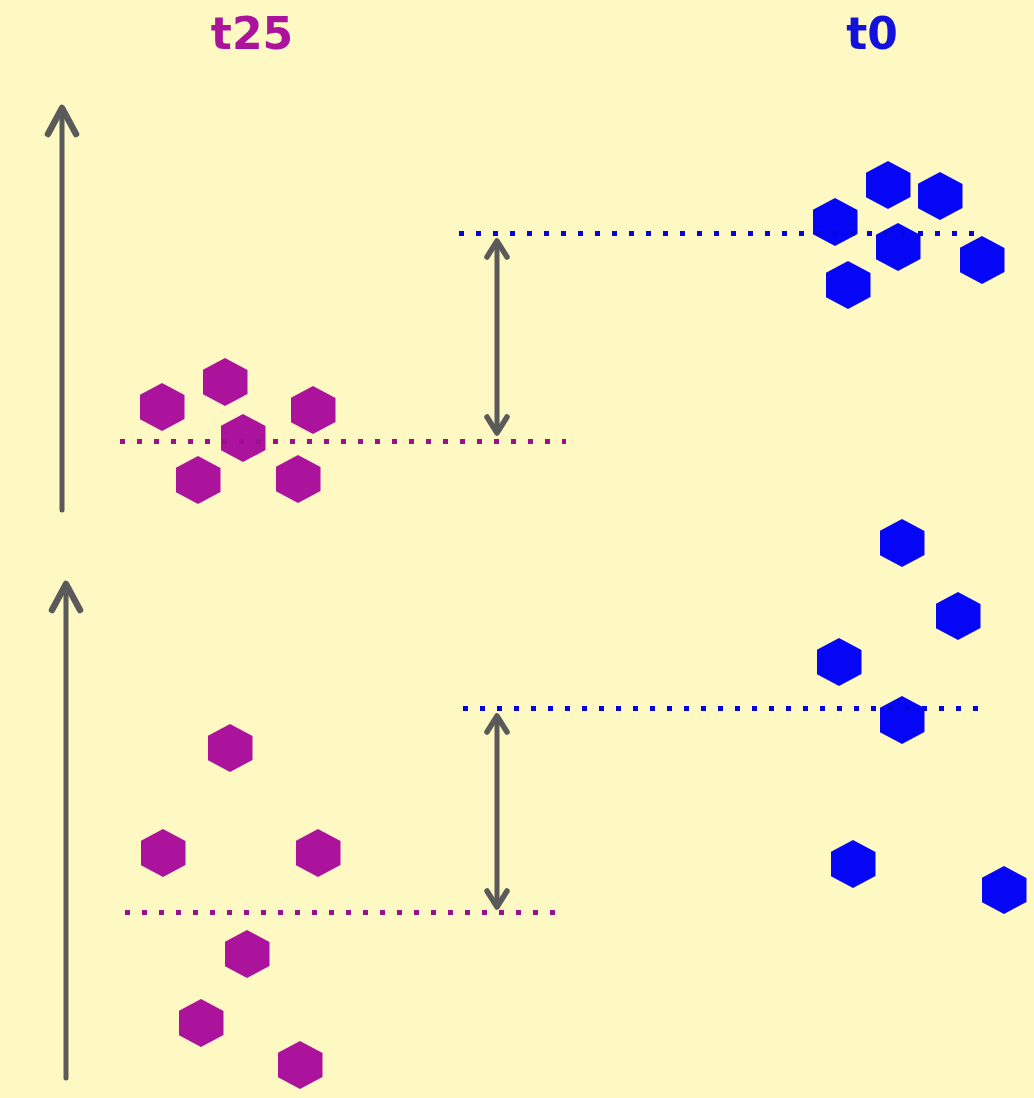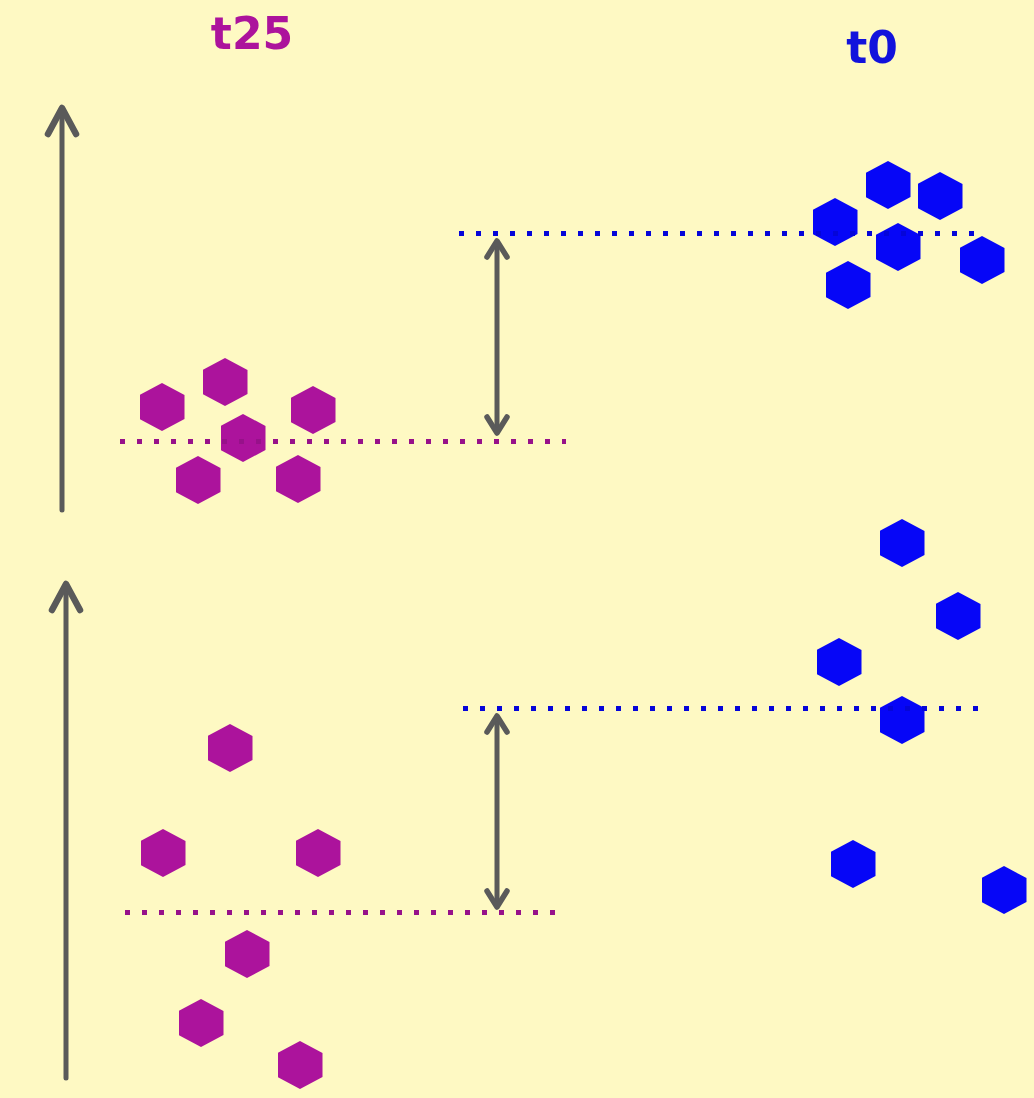--- a/index.html
+++ b/index.html
@@ -42,21 +42,21 @@
       <line x1="497" y1="246" x2="497" y2="428" stroke="#5A5A5A" stroke-width="5" stroke-linecap="round"></line>
       <polyline points="487,257 497,241 507,257" fill="none" stroke="#5A5A5A" stroke-width="5.5" stroke-linecap="round" stroke-linejoin="round"></polyline>
       <polyline points="487,417 497,433 507,417" fill="none" stroke="#5A5A5A" stroke-width="5.5" stroke-linecap="round" stroke-linejoin="round"></polyline>
       <line x1="66" y1="1078" x2="66" y2="591" stroke="#5A5A5A" stroke-width="5" stroke-linecap="round"></line>
       <polyline points="52,610 66,584 80,610" fill="none" stroke="#5A5A5A" stroke-width="6.5" stroke-linecap="round" stroke-linejoin="round"></polyline>
       <line x1="497" y1="721" x2="497" y2="902" stroke="#5A5A5A" stroke-width="5" stroke-linecap="round"></line>
       <polyline points="487,732 497,716 507,732" fill="none" stroke="#5A5A5A" stroke-width="5.5" stroke-linecap="round" stroke-linejoin="round"></polyline>
       <polyline points="487,891 497,907 507,891" fill="none" stroke="#5A5A5A" stroke-width="5.5" stroke-linecap="round" stroke-linejoin="round"></polyline>
     </svg>
   <div class="panel-label" id="label-t25" style="left: 252px; top: 12px; color: rgb(172, 19, 156);">t25</div>
-  <div class="panel-label" id="label-t0" style="left: 872px; top: 26px; color: rgb(18, 18, 220);">t0</div>
+  <div class="panel-label" id="label-t0" style="left: 872px; top: 12px; color: rgb(18, 18, 220);">t0</div>
 <div class="hex" style="width: 45px; height: 48px; left: 139.5px; top: 383px; background: rgb(172, 19, 156);"></div>
     <div class="hex" style="width: 45px; height: 48px; left: 202.5px; top: 358px; background: rgb(172, 19, 156);"></div>
     <div class="hex" style="width: 45px; height: 48px; left: 290.5px; top: 386px; background: rgb(172, 19, 156);"></div>
     <div class="hex" style="width: 45px; height: 48px; left: 220.5px; top: 414px; background: rgb(172, 19, 156);"></div>
     <div class="hex" style="width: 45px; height: 48px; left: 175.5px; top: 456px; background: rgb(172, 19, 156);"></div>
     <div class="hex" style="width: 45px; height: 48px; left: 275.5px; top: 455px; background: rgb(172, 19, 156);"></div>
     <div class="hex" style="width: 45px; height: 48px; left: 865.5px; top: 161px; background: rgb(6, 6, 247);"></div>
     <div class="hex" style="width: 45px; height: 48px; left: 917.5px; top: 172px; background: rgb(6, 6, 247);"></div>
     <div class="hex" style="width: 45px; height: 48px; left: 812.5px; top: 198px; background: rgb(6, 6, 247);"></div>
     <div class="hex" style="width: 45px; height: 48px; left: 875.5px; top: 223px; background: rgb(6, 6, 247);"></div>

